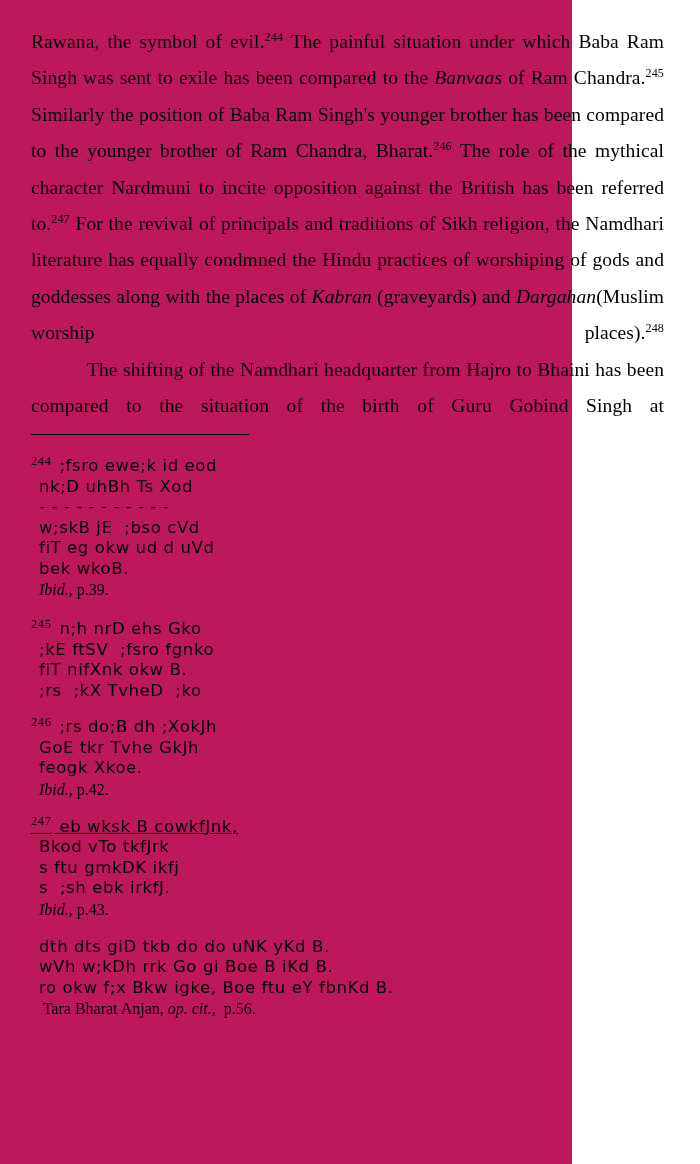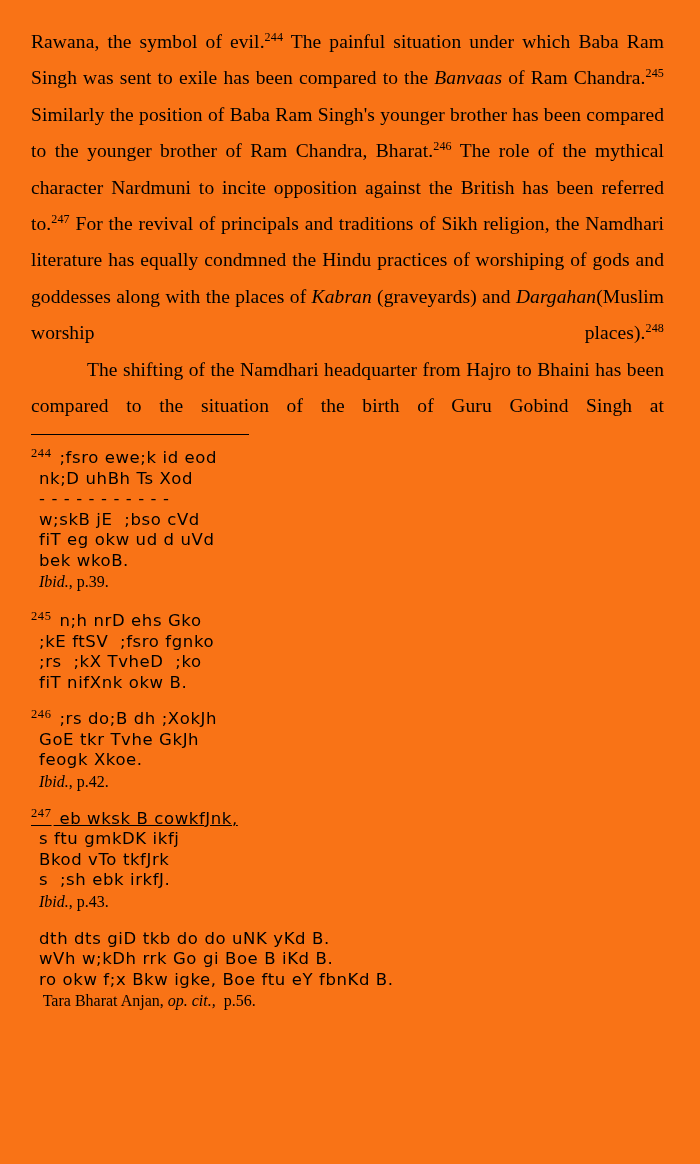--- a/index.html
+++ b/index.html
@@ -13,23 +13,23 @@
     height: 1164px;
     position: relative;
     overflow: hidden;
     font-family: "Liberation Serif", "DejaVu Serif", serif;
     color: #000000;
   }
 
   .page {
     position: absolute;
     left: 0; top: 0;
-    width: 700px;
+    width: 572px;
     height: 1164px;
-    background: #f97316;
+    background: #be185d;
   }
 
   
   .body-block {
     position: absolute;
     left: 31px;
     top: 24px;
     width: 633px;
   }
   .body-para {
@@ -67,21 +67,21 @@
   }
 
   
   .fn-block {
     position: absolute;
     left: 31px;
     top: 444px;
     width: 640px;
   }
   .footnote {
-    margin: 4px 0 7px 0;
+    margin: 12px 0 7px 0;
     padding: 0;
   }
   .footnote.gap-lg { margin-bottom: 18px; }
   .footnote.gap-md { margin-bottom: 16px; }
 
   .fn-num {
     font-family: "Liberation Serif", "DejaVu Serif", serif;
     font-size: 12.5px;
     vertical-align: super;
     line-height: 0;
@@ -135,33 +135,33 @@
         <div class="gur-line">nk;D uhBh Ts Xod</div>
         <div class="dash-line">- - - - - - - - - - -</div>
         <div class="gur-line">w;skB jE  ;bso cVd</div>
         <div class="gur-line">fiT eg okw ud d uVd</div>
         <div class="gur-line">bek wkoB.</div>
         <div class="fn-cite"><span class="ital">Ibid.</span><span>, p.39.</span></div>
       </div>
       <div class="footnote gap-md">
         <div class="gur-line" style="padding-left: 0px;"><span class="fn-num">245</span><span> n;h nrD ehs Gko</span></div>
         <div class="gur-line">;kE ftSV  ;fsro fgnko</div>
+        <div class="gur-line">fiT nifXnk okw B.</div>
         <div class="gur-line">;rs  ;kX TvheD  ;ko</div>
-        <div class="gur-line">fiT nifXnk okw B.</div>
       </div>
       <div class="footnote gap-md">
         <div class="gur-line" style="padding-left: 0px;"><span class="fn-num">246</span><span> ;rs do;B dh ;XokJh</span></div>
         <div class="gur-line">GoE tkr Tvhe GkJh</div>
         <div class="gur-line">feogk Xkoe.</div>
         <div class="fn-cite"><span class="ital">Ibid.</span><span>, p.42.</span></div>
       </div>
       <div class="footnote gap-md">
         <div class="gur-line" style="padding-left: 0px; text-decoration: underline;"><span class="fn-num">247</span><span> eb wksk B cowkfJnk,</span></div>
+        <div class="gur-line">Bkod vTo tkfJrk</div>
         <div class="gur-line">s ftu gmkDK ikfj</div>
-        <div class="gur-line">Bkod vTo tkfJrk</div>
         <div class="gur-line">s  ;sh ebk irkfJ.</div>
         <div class="fn-cite"><span class="ital">Ibid.</span><span>, p.43.</span></div>
       </div>
       <div class="footnote">
         <div class="gur-line">dth dts giD tkb do do uNK yKd B.</div>
         <div class="gur-line">wVh w;kDh rrk Go gi Boe B iKd B.</div>
         <div class="gur-line">ro okw f;x Bkw igke, Boe ftu eY fbnKd B.</div>
         <div class="fn-cite"><span> Tara Bharat Anjan, </span><span class="ital">op. cit.,</span><span>  p.56.</span></div>
       </div>
     </div>

